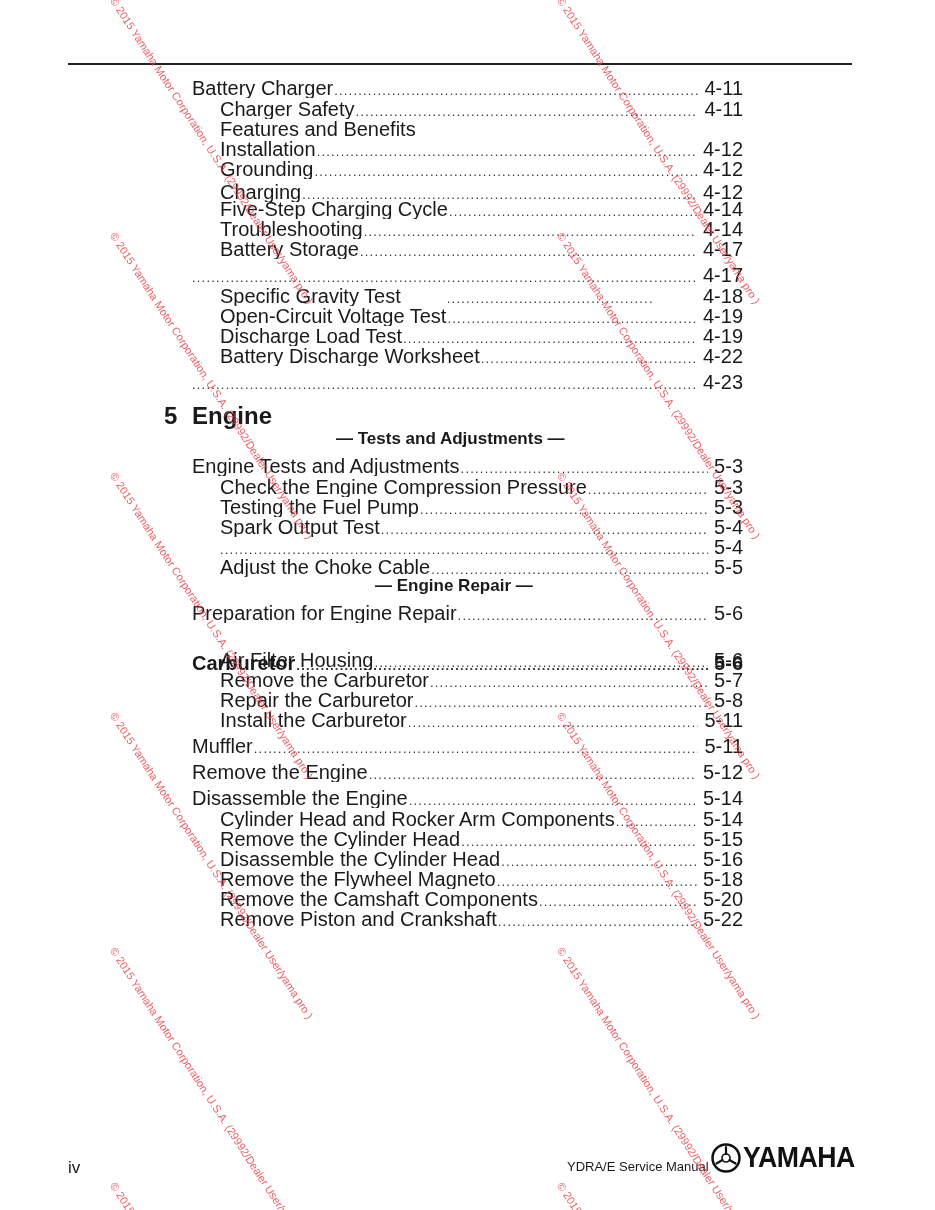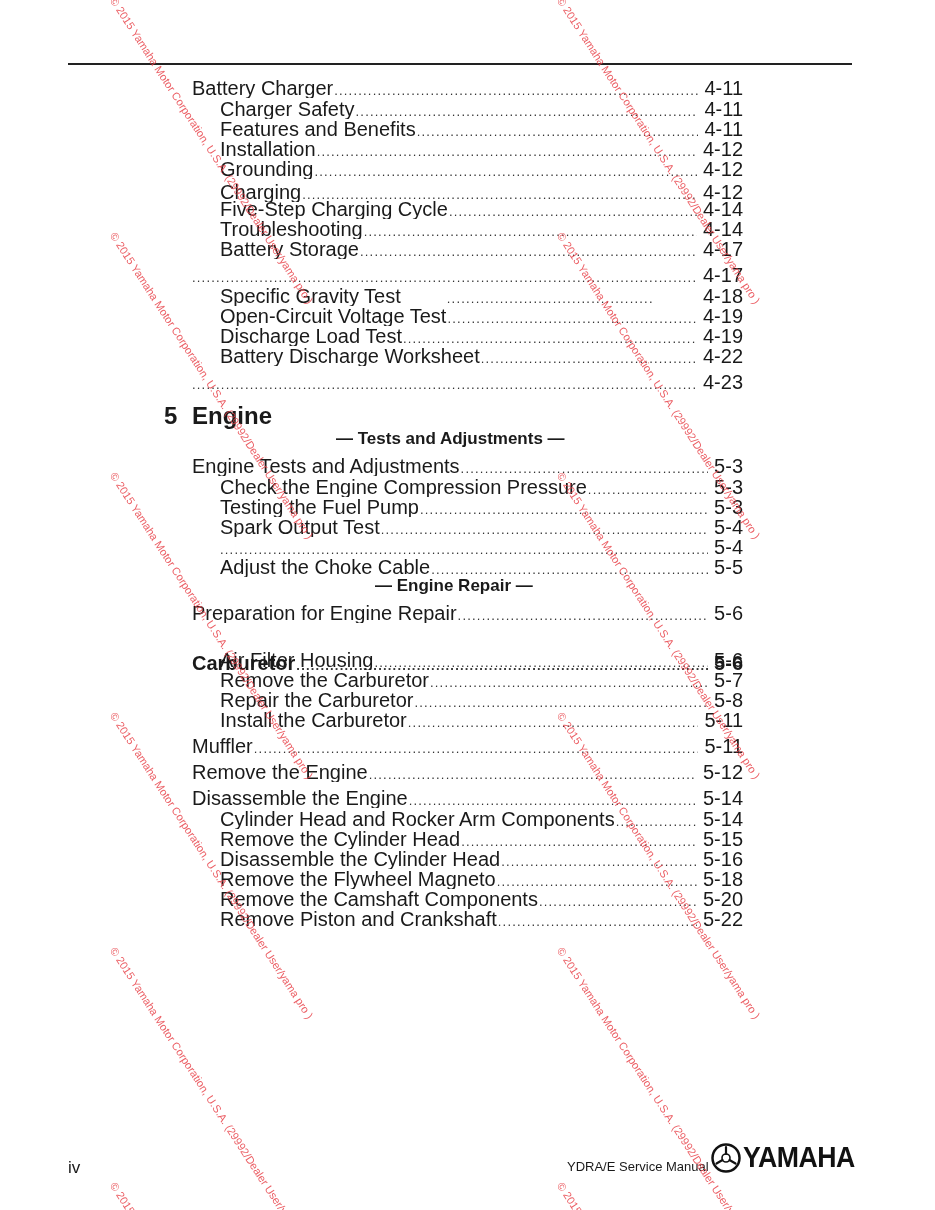--- a/index.html
+++ b/index.html
@@ -34,21 +34,21 @@
     <div class="row" style="top: 78px;">
       <span class="t">Battery Charger</span>
       <span class="dots"></span>
       <span class="p">4-11</span>
     </div>
     <div class="row sub" style="top: 99px;">
       <span class="t">Charger Safety</span>
       <span class="dots"></span>
       <span class="p">4-11</span>
     </div>
-    <div class="row sub" style="top: 119px;">
+    <div class="row sub" style="top: 119px; flex-direction: column;">
       <span class="t">Features and Benefits</span>
       <span class="dots"></span>
       <span class="p">4-11</span>
     </div>
     <div class="row sub" style="top: 139px;">
       <span class="t">Installation</span>
       <span class="dots"></span>
       <span class="p">4-12</span>
     </div>
     <div class="row sub" style="top: 159px;">

